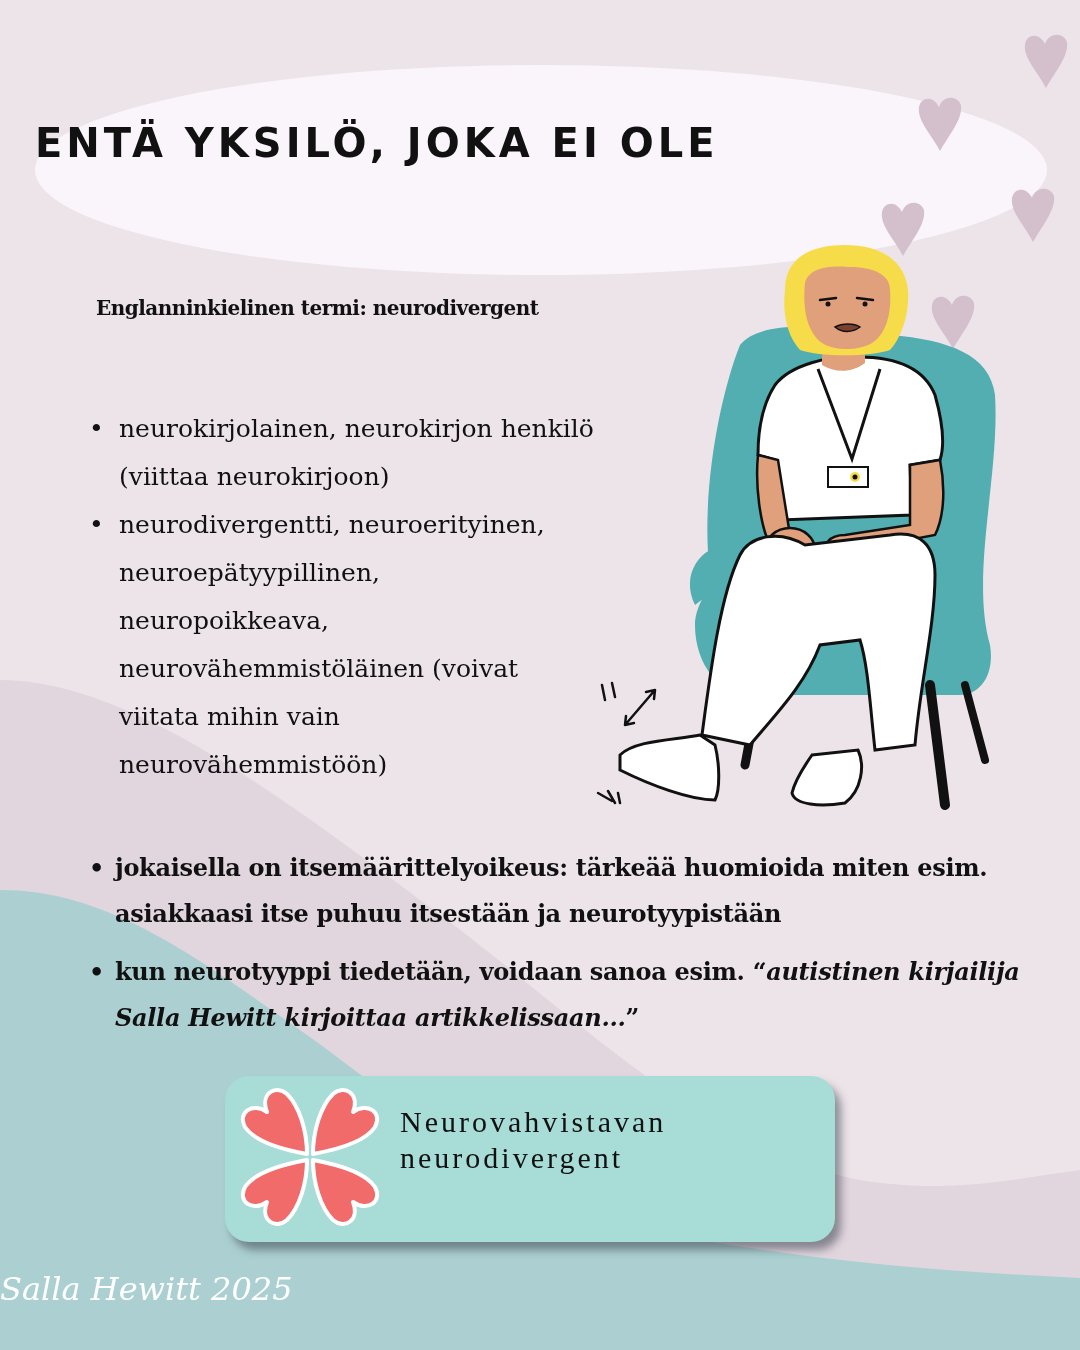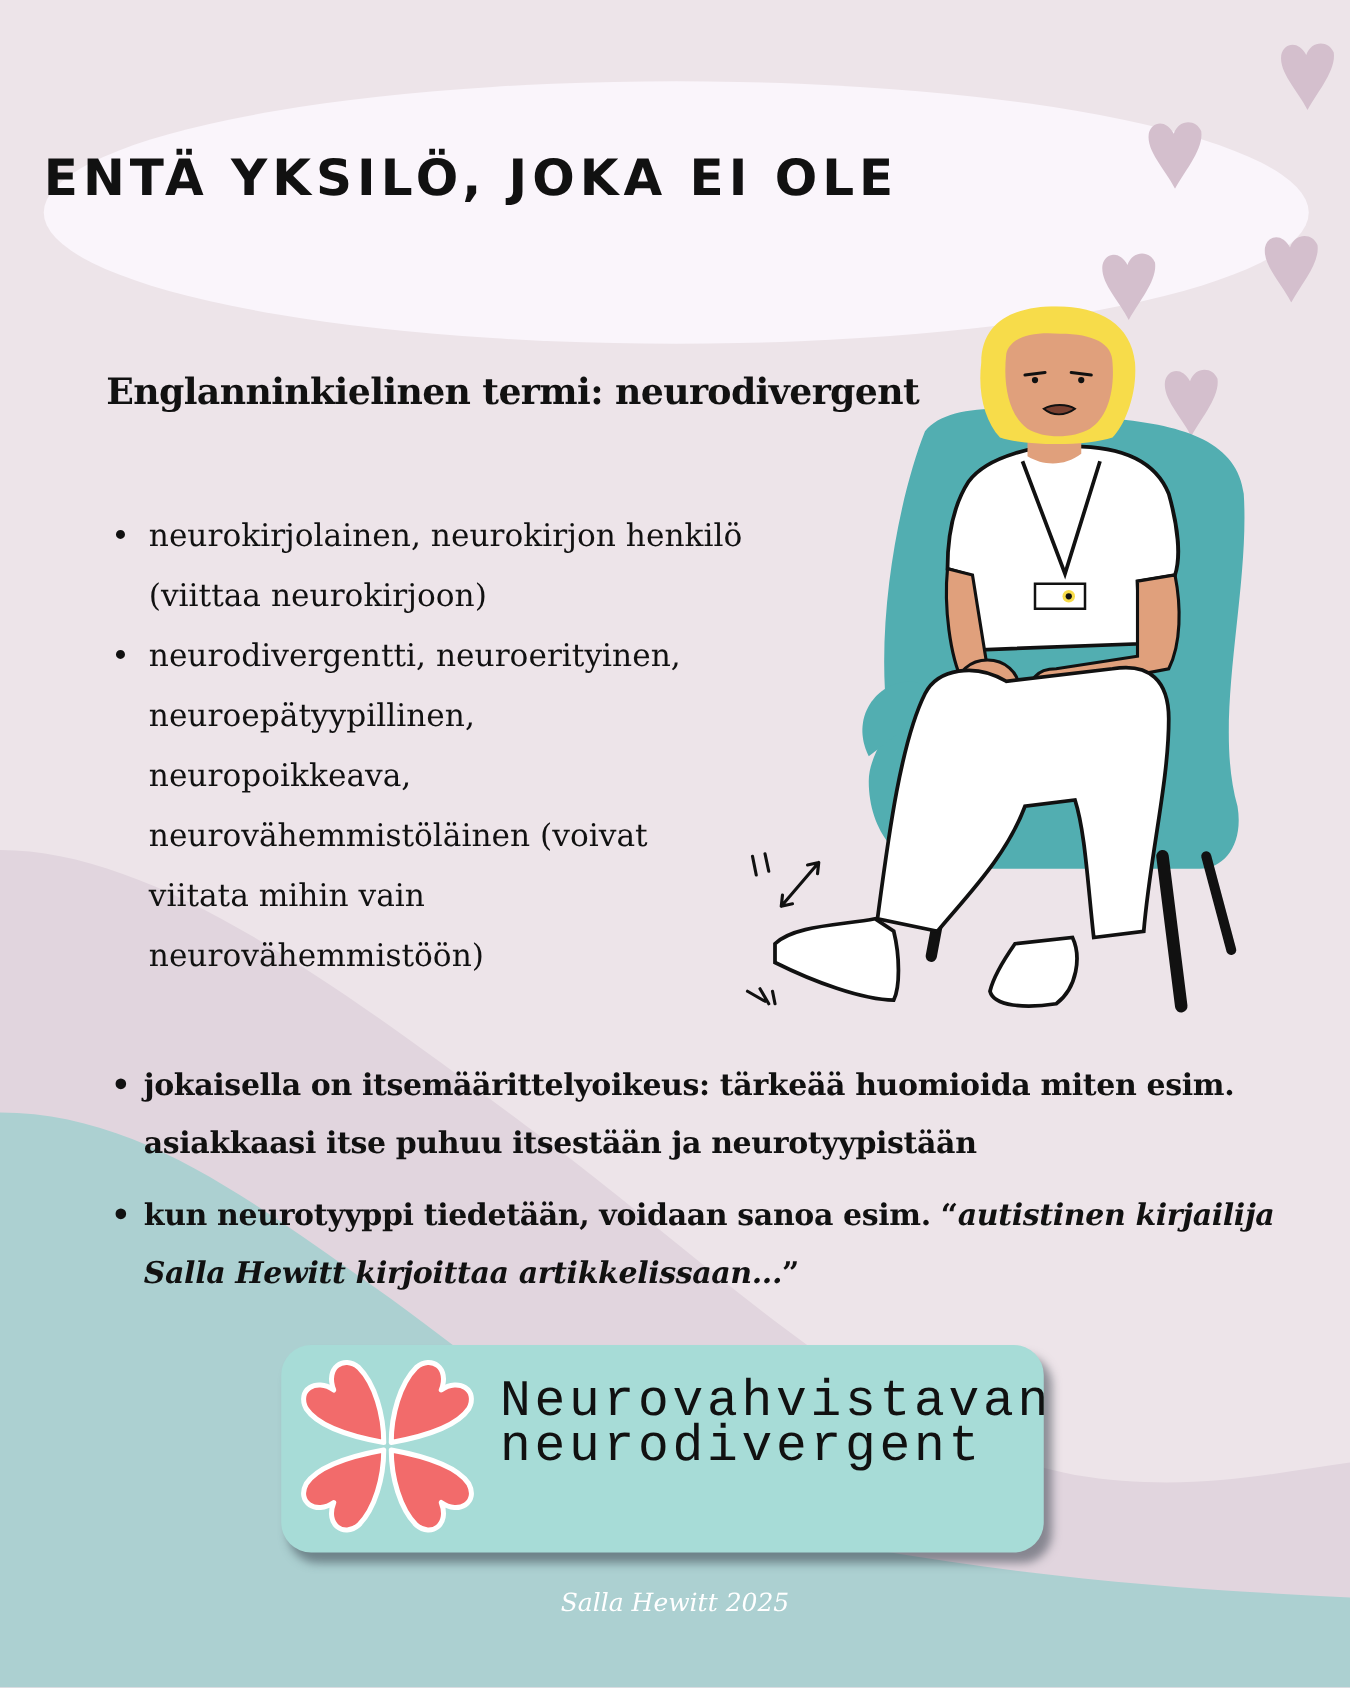--- a/index.html
+++ b/index.html
@@ -1,32 +1,32 @@
 <!DOCTYPE html>
 <html><head>
 <meta charset="utf-8">
 <style>
   html, body { margin:0; padding:0; }
   body { width:1080px; height:1350px; position:relative; overflow:hidden; background:#ede4e9; font-family:"Liberation Sans", sans-serif; }
   .bg-svg { position:absolute; left:0; top:0; width:1080px; height:1350px; }
   .title-ellipse { position:absolute; left:35px; top:65px; width:1012px; height:210px; border-radius:50%; background:#faf5fb; }
   .title { position:absolute; left:35px; top:98px; width:1012px; text-align:left; font-family:"DejaVu Sans", sans-serif; font-weight:bold; font-size:40px; letter-spacing:4px; line-height:90px; color:#111; text-transform:uppercase; }
   .heart { position:absolute; width:46px; height:56px; }
-  .subtitle { position:absolute; left:85px; top:296px; font-family:"DejaVu Serif", serif; font-size:29px; font-weight:bold; color:#111; letter-spacing:-0.5px; }
+  .subtitle { position:absolute; left:96px; top:296px; font-family:"DejaVu Serif", serif; font-size:20px; font-weight:bold; color:#111; letter-spacing:-0.5px; }
   ul.list1 { position:absolute; left:85px; top:405px; width:510px; margin:0; padding:0; list-style:none; font-family:"DejaVu Serif", serif; font-size:25px; line-height:48px; color:#111; }
   ul.list1 li { position:relative; padding-left:34px; }
   ul.list1 li .bul, ul.list2 li .bul { position:absolute; left:4px; top:0; }
   ul.list2 { position:absolute; left:85px; top:845px; width:960px; margin:0; padding:0; list-style:none; font-family:"DejaVu Serif", serif; font-size:24px; font-weight:bold; line-height:46px; color:#111; letter-spacing:-0.3px; }
   ul.list2 li { position:relative; padding-left:30px; margin-bottom:12px; }
   ul.list2 li .quote { font-style:italic; }
   .illustration { position:absolute; left:590px; top:245px; width:440px; height:580px; }
   .logo-box { position:absolute; left:225px; top:1076px; width:610px; height:166px; background:#a7dcd7; border-radius:24px; box-shadow:6px 8px 8px rgba(60,70,80,0.55); }
   .logo-mark { position:absolute; left:10px; top:6px; width:150px; height:150px; }
-  .logo-text { position:absolute; left:175px; top:28px; font-family:Liberation Mono, monospace; font-size:41px; line-height:36px; letter-spacing:3px; color:#111; white-space:pre; }
-  .signature { position:absolute; left:0; top:1270px; width:1080px; text-align:center; font-family:"DejaVu Serif", serif; font-style:italic; font-size:20px; color:#ffffff; }
+  .logo-text { position:absolute; left:175px; top:28px; font-family:Liberation Serif, serif; font-size:30px; line-height:36px; letter-spacing:3px; color:#111; white-space:pre; }
+  .signature { position:absolute; left:0; top:1270px; width:1080px; text-align:left; font-family:"DejaVu Serif", serif; font-style:italic; font-size:32px; color:#ffffff; }
 </style>
 </head>
 <body>
 
 <svg class="bg-svg" viewBox="0 0 1080 1350" preserveAspectRatio="none">
   <path d="M0,680 C120,680 260,780 420,900 C560,1000 700,1150 860,1180 C950,1195 1020,1178 1080,1170 L1080,1350 L0,1350 Z" fill="#e1d5de"></path>
   <path d="M0,890 C110,890 200,960 300,1030 C400,1100 500,1200 700,1240 C850,1265 960,1272 1080,1278 L1080,1350 L0,1350 Z" fill="#acd0d1"></path>
 </svg>
 
 <div class="title-ellipse"></div>

